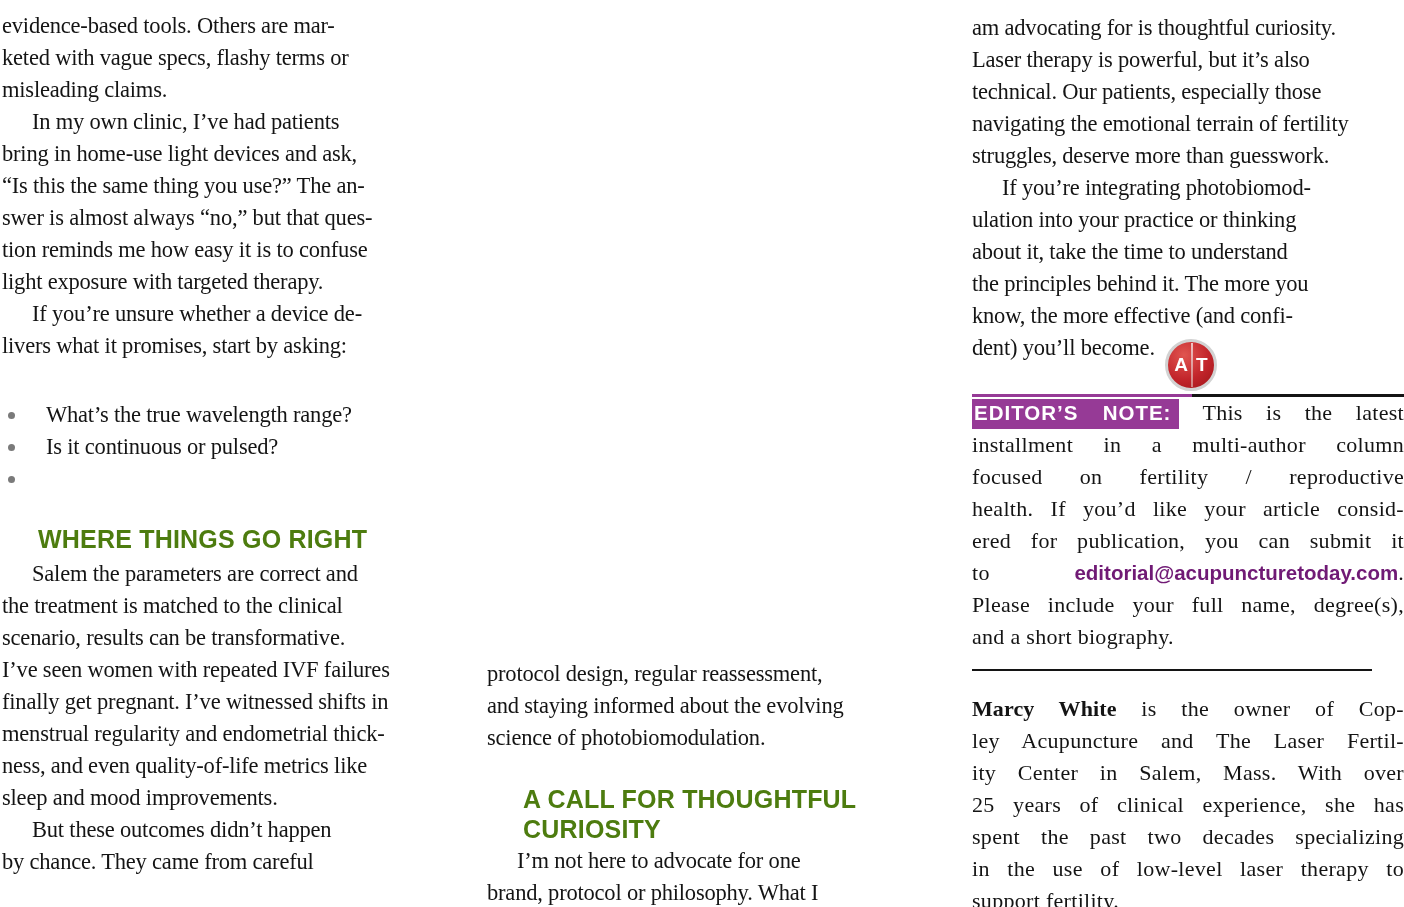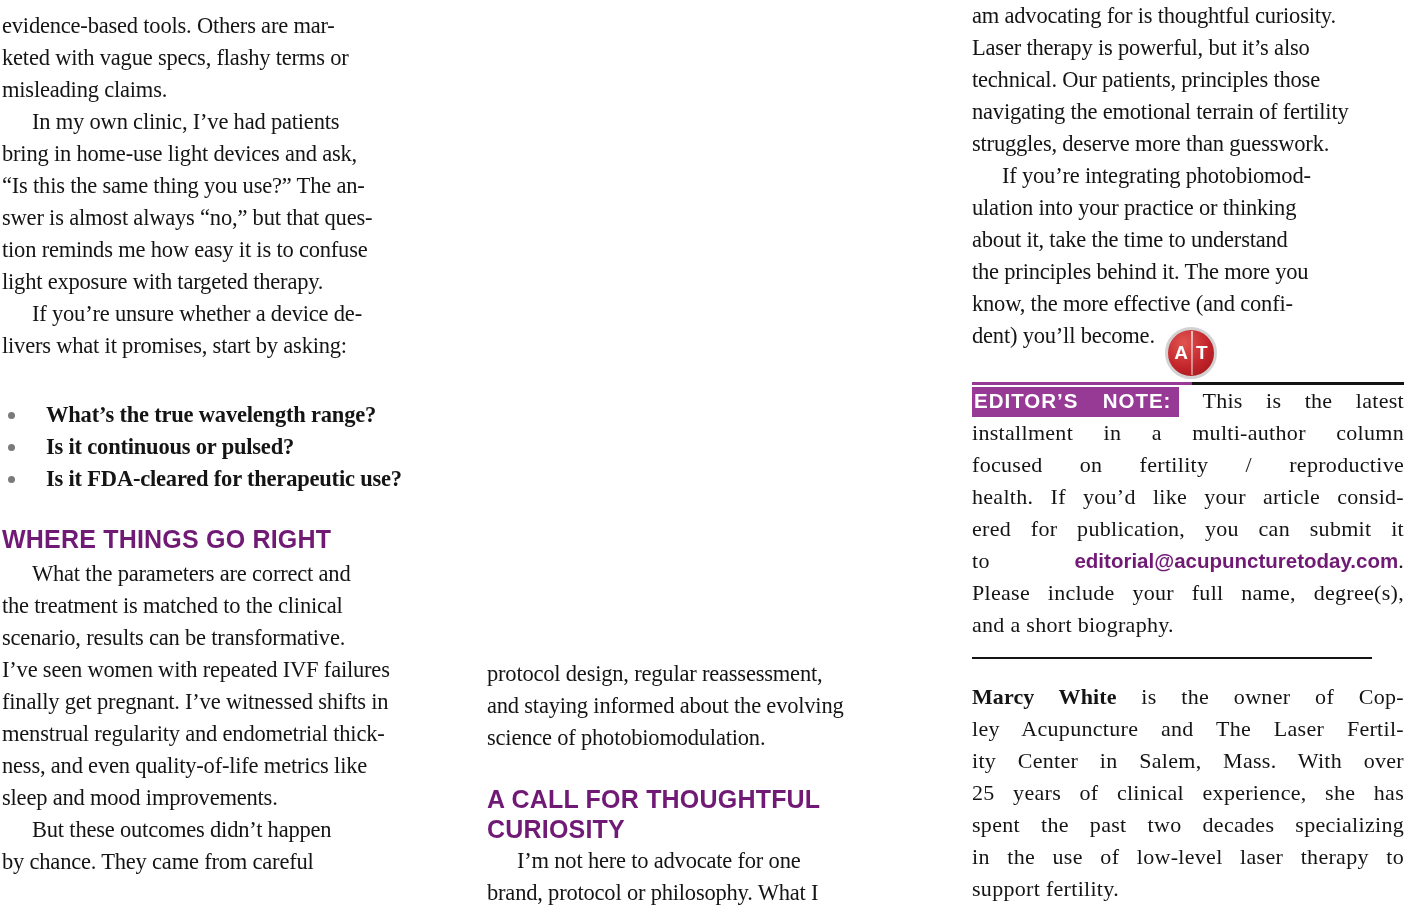--- a/index.html
+++ b/index.html
@@ -9,24 +9,24 @@
   #col-left{left:2px;width:455px;}
   #col-mid{left:487px;width:455px;}
   #col-right{left:972px;width:432px;}
   .line{height:32px;line-height:32px;white-space:nowrap;}
   .indent-first > .line:first-child{padding-left:30px;}
   
   .just, .jlines > .line{white-space:normal;text-align:justify;height:32px;overflow:hidden;}
   .just::after, .jlines > .line::after{content:"";display:inline-block;width:100%;height:0;}
   
   .heading{font-family:"Liberation Sans","DejaVu Sans",sans-serif;font-weight:bold;
-           color:#701a75;font-size:25px;letter-spacing:0.2px;}
+           color:#4d7c0f;font-size:25px;letter-spacing:0.2px;margin-left:36px;}
   .heading2 .line{height:30px;line-height:30px;}
   
-  .bullet-row{display:flex;height:32px;line-height:32px;font-weight:bold;}
+  .bullet-row{display:flex;height:32px;line-height:32px;}
   .dot{width:7px;height:7px;border-radius:50%;background:#7a7a7a;margin:13px 0 0 6px;flex:none;}
   .bullet-text{padding-left:31px;}
   
   .notes{font-size:22px;letter-spacing:0.3px;}
   .note-label{background:#963a96;color:#ffffff;font-family:"Liberation Sans","DejaVu Sans",sans-serif;
               font-weight:bold;font-size:20.5px;letter-spacing:1px;padding:2px 8px 10px 2px;}
   .email{color:#701a75;font-family:"Liberation Sans","DejaVu Sans",sans-serif;font-weight:bold;
          font-size:20.5px;letter-spacing:0;text-decoration:none;cursor:pointer;}
   .divider-split{margin-top:30px;height:3px;width:432px;
                  background:linear-gradient(to right,#963a96 0px,#963a96 220px,#141414 220px);}
@@ -70,28 +70,27 @@
       <div class="bullet-row">
         <span class="dot"></span>
         <span class="bullet-text">What’s the true wavelength range?</span>
       </div>
       <div class="bullet-row">
         <span class="dot"></span>
         <span class="bullet-text">Is it continuous or pulsed?</span>
       </div>
       <div class="bullet-row">
         <span class="dot"></span>
-        <span class="bullet-text">Is it FDA-cleared for therapeutic use?</span>
       </div>
     </div>
 
     <div class="line heading" style="margin-top:28px">WHERE THINGS GO RIGHT</div>
 
     <div class="para indent-first" style="margin-top:3px">
-        <div class="line">What the parameters are correct and</div>
+        <div class="line">Salem the parameters are correct and</div>
         <div class="line">the treatment is matched to the clinical</div>
         <div class="line">scenario, results can be transformative.</div>
         <div class="line">I’ve seen women with repeated IVF failures</div>
         <div class="line">finally get pregnant. I’ve witnessed shifts in</div>
         <div class="line">menstrual regularity and endometrial thick-</div>
         <div class="line">ness, and even quality-of-life metrics like</div>
         <div class="line">sleep and mood improvements.</div>
       </div>
     <div class="para indent-first">
         <div class="line">But these outcomes didn’t happen</div>
@@ -109,24 +108,24 @@
         <div class="line">A CALL FOR THOUGHTFUL</div>
         <div class="line">CURIOSITY</div>
       </div>
     <div class="para indent-first" style="margin-top:1px">
         <div class="line">I’m not here to advocate for one</div>
         <div class="line">brand, protocol or philosophy. What I</div>
       </div>
   </div>
 
   <div class="col" id="col-right">
-    <div class="para" style="">
+    <div class="para" style="margin-top:12px">
         <div class="line">am advocating for is thoughtful curiosity.</div>
         <div class="line">Laser therapy is powerful, but it’s also</div>
-        <div class="line">technical. Our patients, principles those</div>
+        <div class="line">technical. Our patients, especially those</div>
         <div class="line">navigating the emotional terrain of fertility</div>
         <div class="line">struggles, deserve more than guesswork.</div>
       </div>
     <div class="para indent-first">
         <div class="line">If you’re integrating photobiomod-</div>
         <div class="line">ulation into your practice or thinking</div>
         <div class="line">about it, take the time to understand</div>
         <div class="line">the principles behind it. The more you</div>
         <div class="line">know, the more effective (and confi-</div>
       </div>

